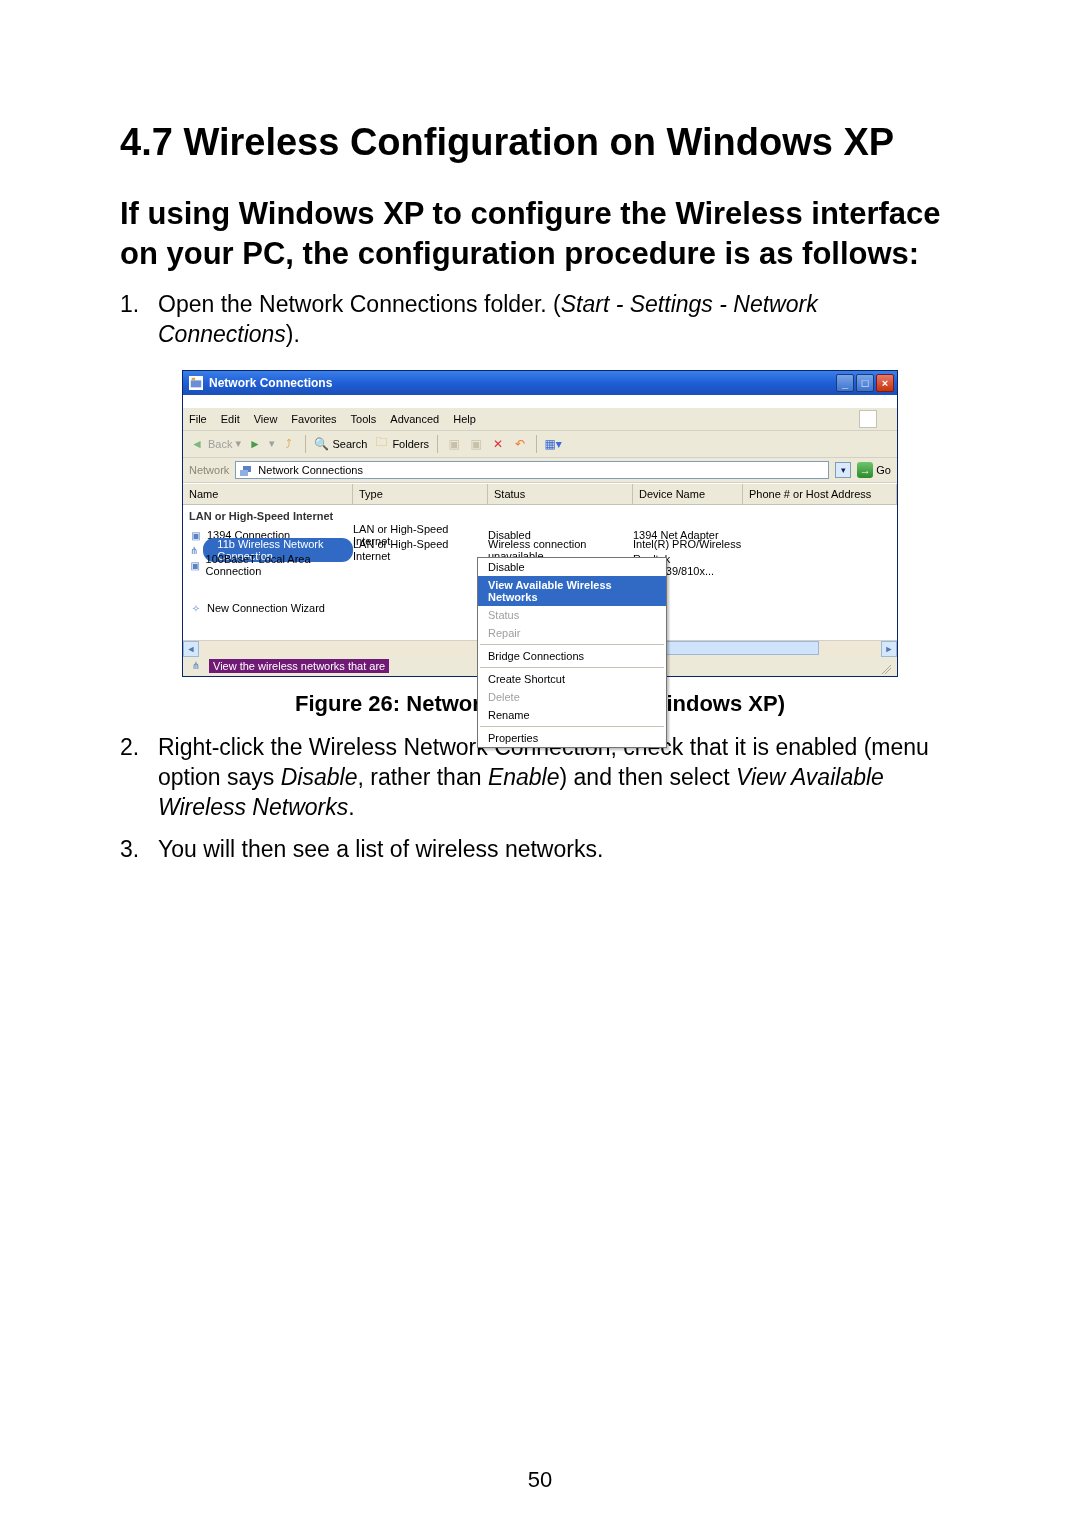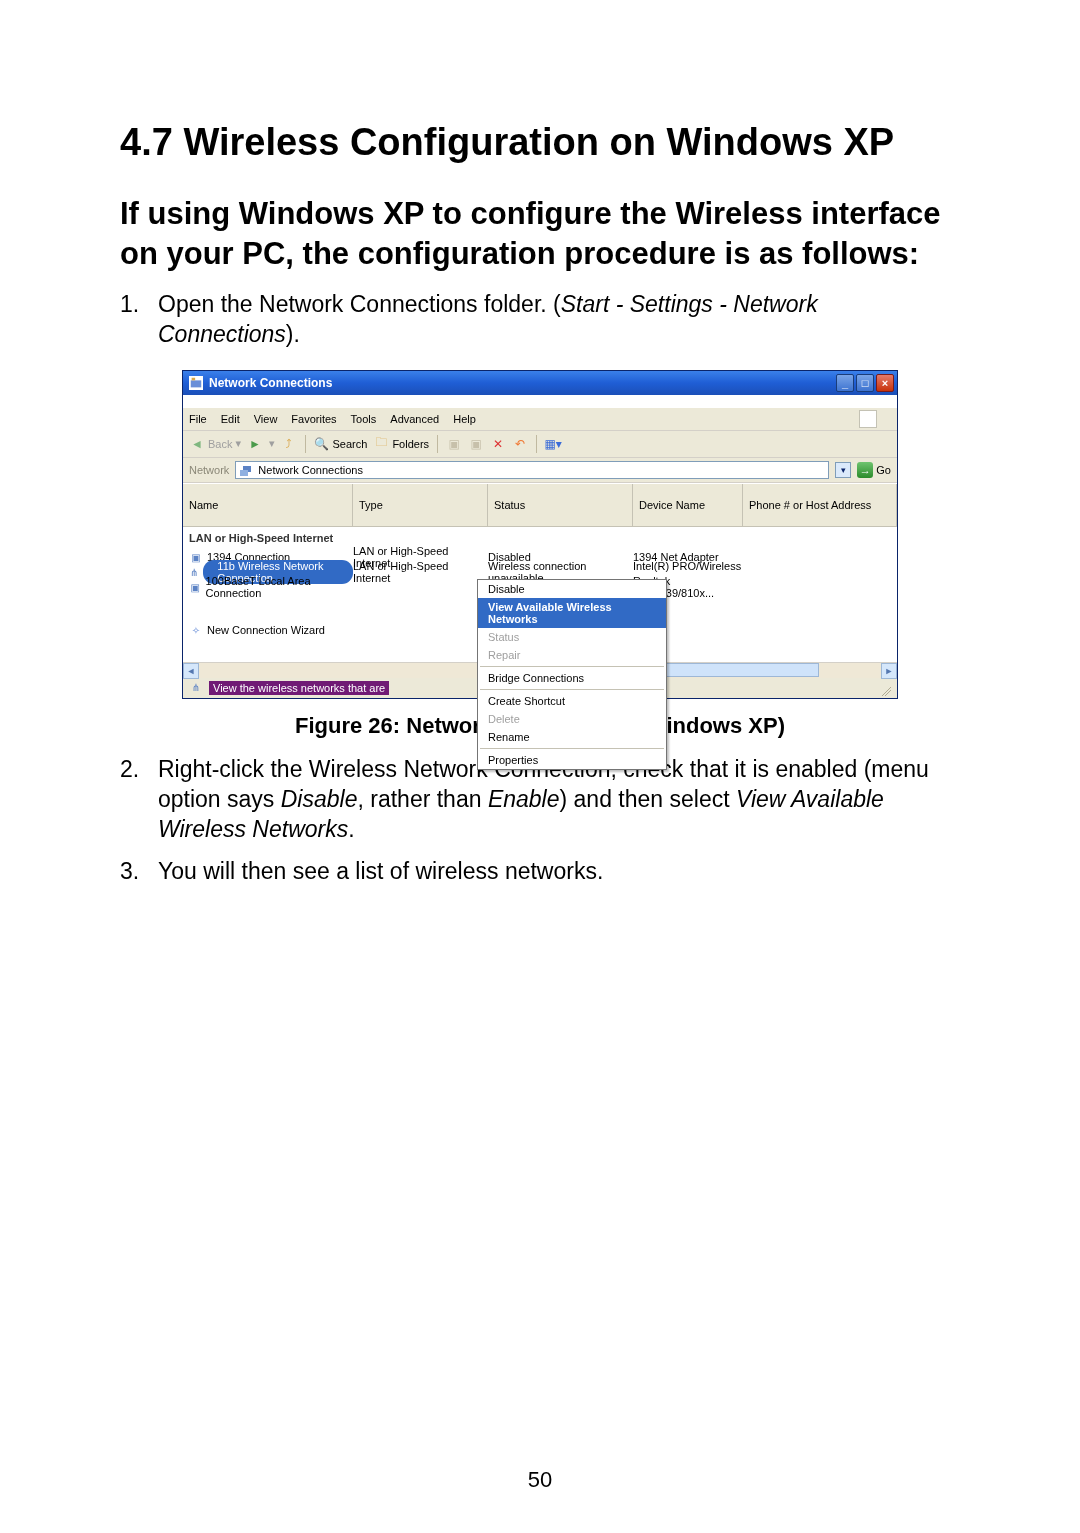--- a/index.html
+++ b/index.html
@@ -189,21 +189,21 @@
   }
 
   .listhead {
     display:flex;
     background:#ece9d8;
     border-top:1px solid #fff;
     border-bottom:1px solid #c5c2b4;
     font-size:11px;
   }
   .lh {
-    padding:15px 6px;
+    padding:4px 6px;
     border-right:1px solid #c5c2b4;
   }
   .col-name{width:170px;}
   .col-type{width:135px;}
   .col-status{width:145px;}
   .col-device{width:110px;}
   .col-phone{flex:1;}
 
   .listbody {
     background:#fff;

